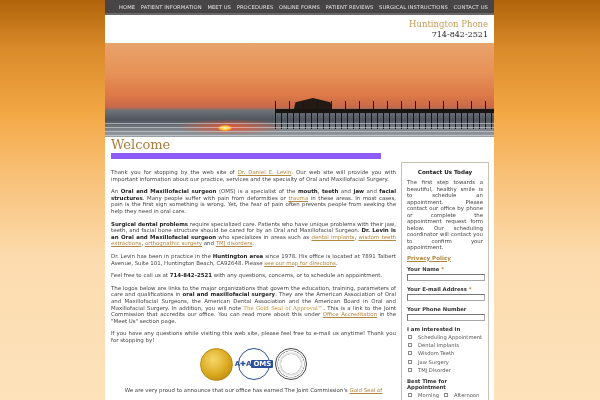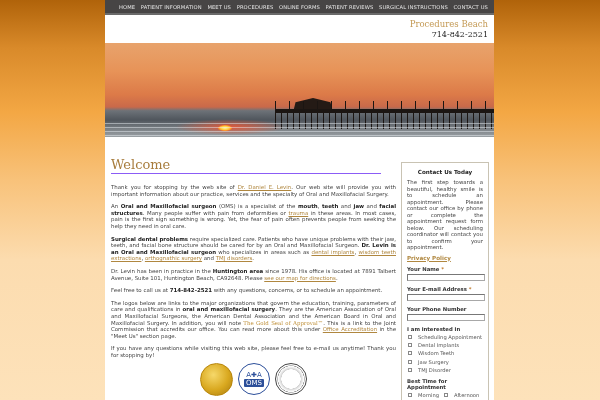--- a/index.html
+++ b/index.html
@@ -68,44 +68,44 @@
     .waves {
       position: absolute; left: 0; top: 80px; width: 389px; height: 14px;
       background: repeating-linear-gradient(to bottom, rgba(230,235,240,0.5) 0px, rgba(230,235,240,0.5) 1px, transparent 1px, transparent 4px);
     }
     .content {
       display: flex; padding: 0 4px 0 6px;
     }
     .main { width: 290px; padding-right: 5px; }
     h1 {
       font-family: "DejaVu Serif", serif; font-weight: normal;
-      font-size: 13px; color: #a77c3c; margin-top: 20px;
-      border-bottom: 1px solid #8b5cf6; padding-bottom: 1px; width: 270px;
+      font-size: 13px; color: #a77c3c; margin-top: 0;
+      border-bottom: 6px solid #8b5cf6; padding-bottom: 1px; width: 270px;
     }
     .main p {
       font-size: 5.45px; line-height: 6.6px; color: #444; text-align: justify;
       margin-top: 6px;
     }
     .main p:first-of-type { margin-top: 10px; }
     .main p b { color: #222; }
     .main a { color: #b0873f; text-decoration: underline; }
     .gold-link { color: #c0923c !important; text-decoration: none !important; font-family: "DejaVu Serif", serif; }
     .logos {
       display: flex; justify-content: center; align-items: center; gap: 5px;
       margin-top: 3px; height: 36px;
     }
     .logo-seal {
       width: 33px; height: 33px; border-radius: 50%;
       background: radial-gradient(circle at 40% 35%, #f6d86a 0%, #d9a81f 55%, #a77a10 100%);
       border: 1px solid #b8860b;
     }
     .logo-aaoms {
       width: 32px; height: 32px; border-radius: 50%; border: 1.5px solid #2c4f9a;
-      display: flex; flex-direction: column; align-items: center; justify-content: center;
-      color: #2c4f9a; font-weight: normal;
+      display: flex; align-items: center; justify-content: center;
+      color: #2c4f9a; font-weight: bold;
     }
     .logo-aaoms .a { font-size: 7px; line-height: 7px; }
     .logo-aaoms .o { font-size: 7px; line-height: 8px; background: #2c4f9a; color: #fff; padding: 0 2px; border-radius: 1px; }
     .logo-ada {
       width: 48px; height: 24px; background: #eef0e2; display: flex; flex-direction: column;
       align-items: center; justify-content: center;
     }
     .logo-ada .t { color: #2f9a4a; font-weight: bold; font-size: 11px; line-height: 11px; }
     .logo-ada .s { color: #555; font-size: 2.5px; }
     .logo-abo {
@@ -156,21 +156,21 @@
     <a href="#">Patient Information</a>
     <a href="#">Meet Us</a>
     <a href="#">Procedures</a>
     <a href="#">Online Forms</a>
     <a href="#">Patient Reviews</a>
     <a href="#">Surgical Instructions</a>
     <a href="#">Contact Us</a>
   </nav>
 
   <div class="header">
-    <div class="city">Procedures Beach</div>
+    <div class="city">Huntington Phone</div>
     <div class="phone">714-842-2521</div>
   </div>
 
   <div class="hero">
     <div class="sunglow"></div>
     <div class="sun"></div>
     <div class="pier">
       <div class="pier-house"></div>
       <div class="pier-posts"></div>
       <div class="pier-deck"></div>

